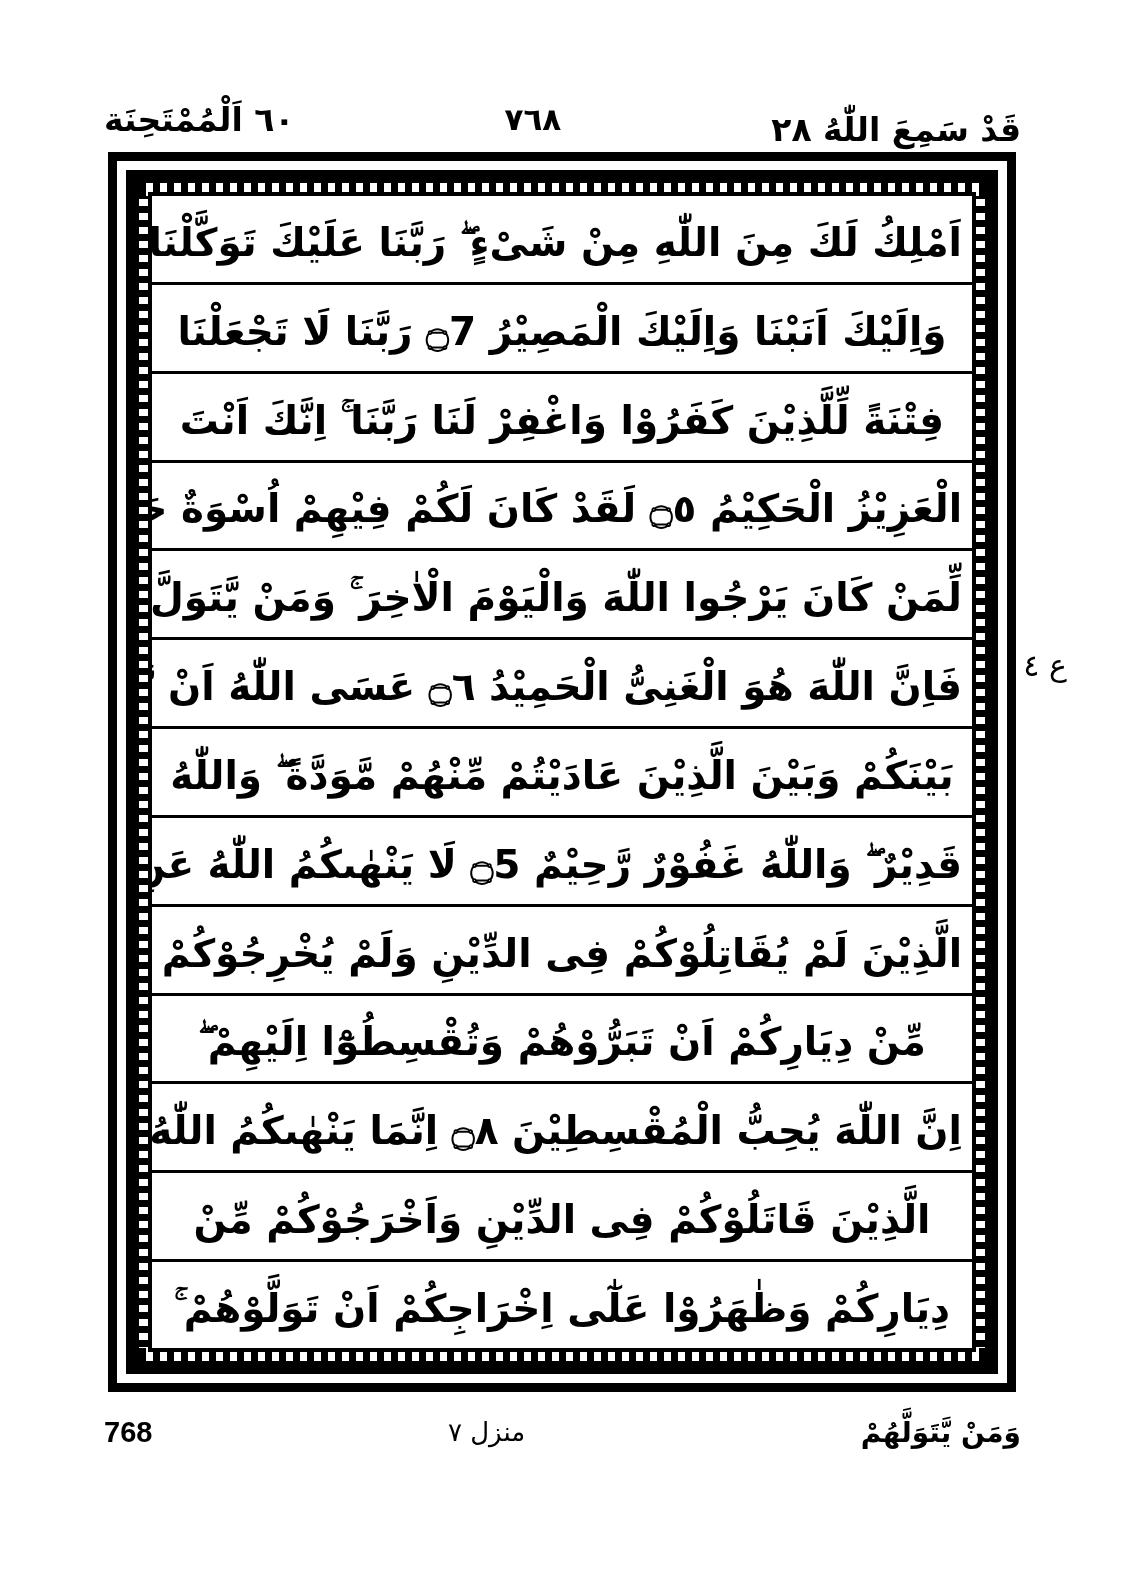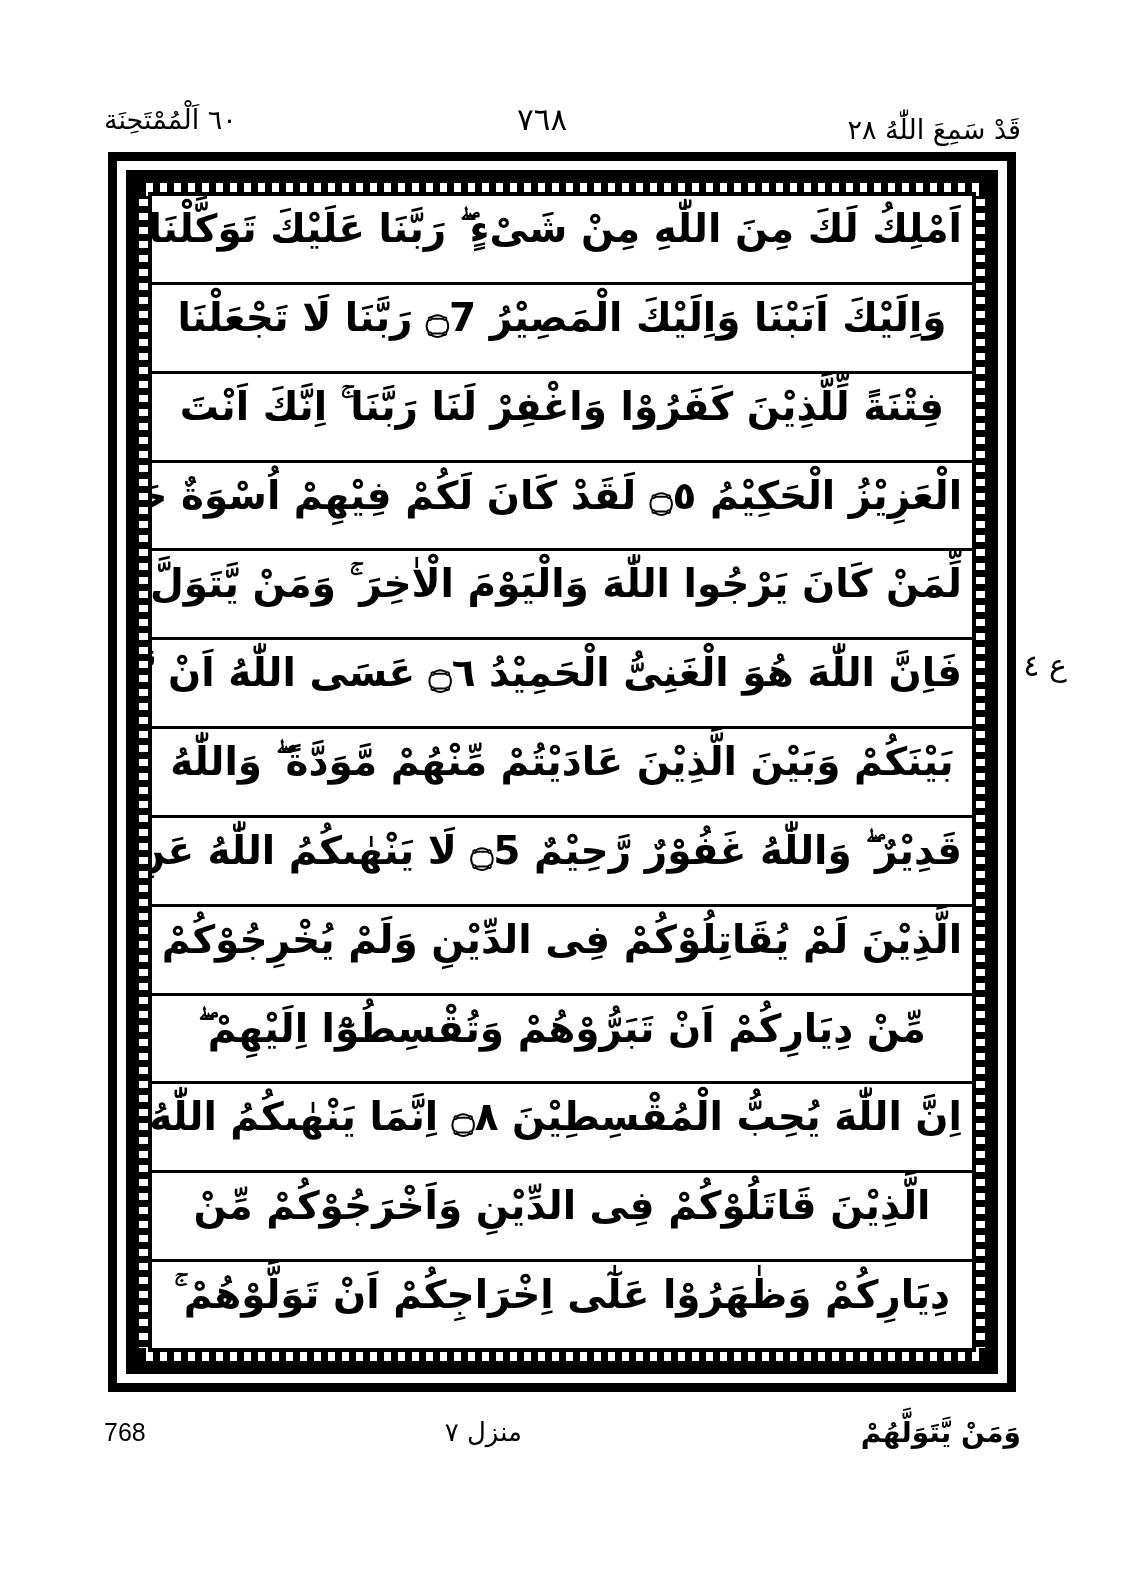--- a/index.html
+++ b/index.html
@@ -29,30 +29,30 @@
     left: 104px;
     right: 104px;
     height: 46px;
     display: flex;
     align-items: center;
     justify-content: space-between;
     direction: rtl;
   }
   .header-item {
     font-family: "DejaVu Sans", sans-serif;
-    font-size: 27px;
+    font-size: 33px;
     line-height: 1;
     white-space: nowrap;
-    font-weight: normal;
+    font-weight: bold;
   }
   .header-right { text-align: center; margin-top: 20px; }
   .header-center {
     font-size: 31px;
     letter-spacing: 1px;
-    font-weight: normal;
+    font-weight: bold;
   }
   .header-left { text-align: left; }
 
   
   .frame-outer {
     position: absolute;
     top: 152px;
     left: 108px;
     width: 908px;
     height: 1240px;
@@ -92,23 +92,23 @@
     position: absolute;
     inset: 0;
     display: flex;
     flex-direction: column;
     direction: rtl;
   }
   .ayah-line {
     flex: 1 1 0;
     border-bottom: 3px solid #000000;
     display: flex;
-    align-items: flex-start;
+    align-items: flex-end;
     justify-content: center;
-    padding: 10px 10px;
+    padding: 16px 10px;
     box-sizing: border-box;
     overflow: hidden;
   }
   .ayah-line:last-child { border-bottom: none; }
   .ayah-text {
     font-family: "DejaVu Sans", sans-serif;
     font-size: 39px;
     line-height: 1.18;
     direction: rtl;
     text-align: center;
@@ -144,22 +144,23 @@
   }
   .footer-item {
     font-family: "DejaVu Sans", sans-serif;
     font-size: 28px;
     white-space: nowrap;
   }
   .footer-catchword { text-align: right; font-weight: bold; margin-left: 40px; }
   .footer-manzil { font-size: 26px; }
   .footer-pagenum {
     font-family: "Liberation Sans", sans-serif;
-    font-size: 25px;
+    font-size: 29px;
     text-align: left;
+    font-weight: bold;
   }
 </style>
 </head>
 <body>
 
 <div class="page">
 
   <div class="page-header">
     <div class="header-item header-right">قَدْ سَمِعَ اللّٰهُ ٢٨</div>
     <div class="header-item header-center">٧٦٨</div>

